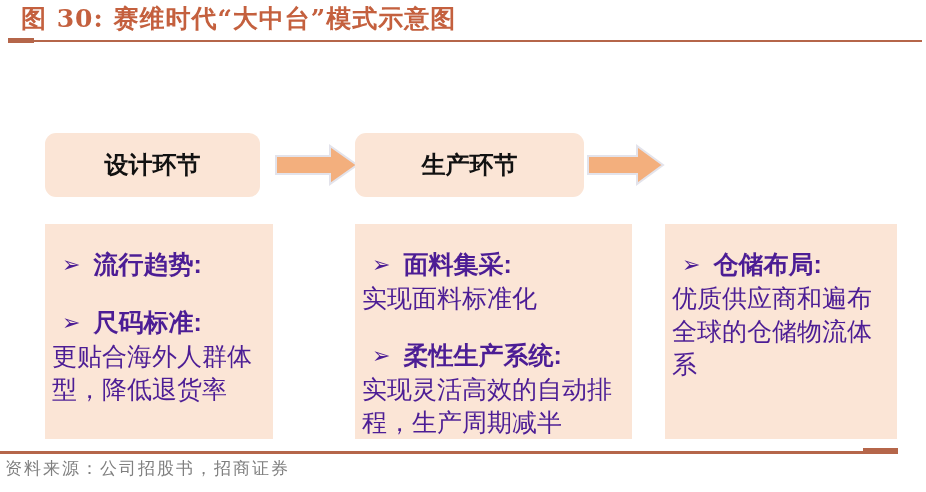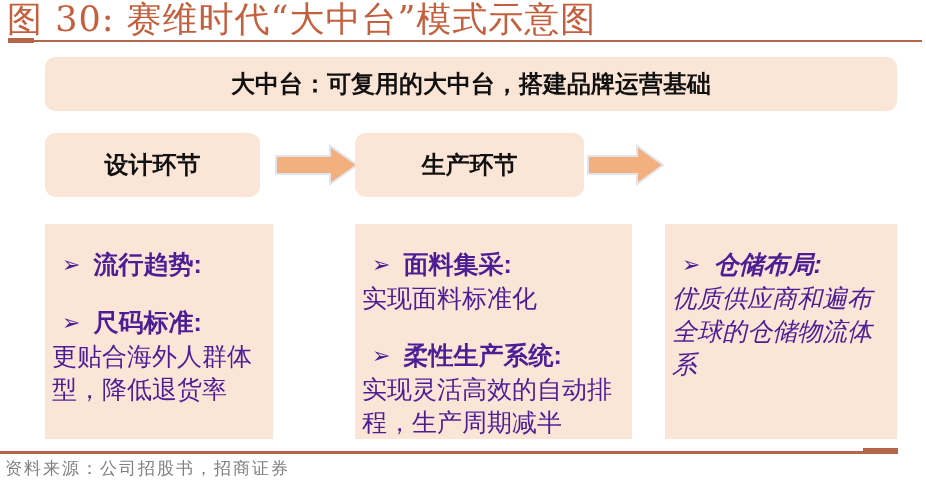--- a/index.html
+++ b/index.html
@@ -4,23 +4,23 @@
 <style>
   html,body{margin:0;padding:0;background:#fff;}
   .page{
     position:relative;
     width:926px;height:492px;
     background:#fff;
     font-family:"Liberation Sans","DejaVu Sans",sans-serif;
     overflow:hidden;
   }
   .figure-title{
-    position:absolute;left:7px;top:2px;
+    position:absolute;left:21px;top:2px;
     font-family:"DejaVu Serif","Liberation Serif",serif;
-    font-weight:400;font-size:35px;line-height:34px;
+    font-weight:700;font-size:25px;line-height:34px;
     color:var(--title,#C4603E);
     letter-spacing:1px;
     white-space:nowrap;
   }
   .rule-top{
     position:absolute;left:8px;top:40px;width:914px;height:2px;
     background:var(--rule,#B5664A);
   }
   .rule-top-thick{
     position:absolute;left:0;top:-2px;width:26px;height:5px;
@@ -48,21 +48,21 @@
   .arrow2{left:587px;width:78px;}
   .detail{
     position:absolute;top:224px;height:215px;
     background:var(--box-fill,#FBE5D6);
     box-sizing:border-box;
     padding:24px 7px 0 7px;
     font-size:25px;line-height:33px;color:#4c1d95;
   }
   .d1{left:45px;width:228px;}
   .d2{left:355px;width:277px;}
-  .d3{left:665px;width:232px;font-style:italic;}
+  .d3{left:665px;width:232px;}
   .item{margin-bottom:24px;}
   .head-line{padding-left:10px;font-weight:700;white-space:nowrap;}
   .bullet{
     display:inline-block;
     font-weight:400;font-size:22px;
     margin-right:13px;
     transform:translateY(-1px);
   }
   .body-text{font-weight:400;}
   .rule-bottom{
@@ -84,23 +84,20 @@
 <body>
 
 <div class="page">
 
   <div class="figure-title">图 30: 赛维时代“大中台”模式示意图</div>
 
   <div class="rule-top">
     <div class="rule-top-thick"></div>
   </div>
 
-  <div class="banner">
-    <span>大中台：可复用的大中台，搭建品牌运营基础</span>
-  </div>
 
   <div class="stage stage1">
     <span>设计环节</span>
   </div>
 
   <svg class="arrow arrow1" viewBox="0 0 84 42" preserveAspectRatio="none">
     <polygon points="1,12 55,12 55,2 82,21 55,40 55,30 1,30" style="fill:var(--arrow-fill,#F3AF7D);stroke:var(--arrow-stroke,#E3E3EB);stroke-width:2;"></polygon>
   </svg>
 
   <div class="stage stage2">

